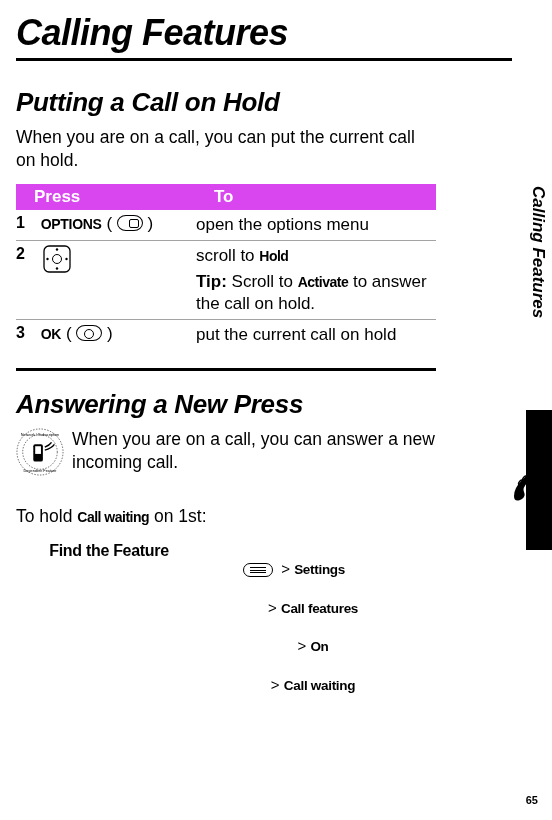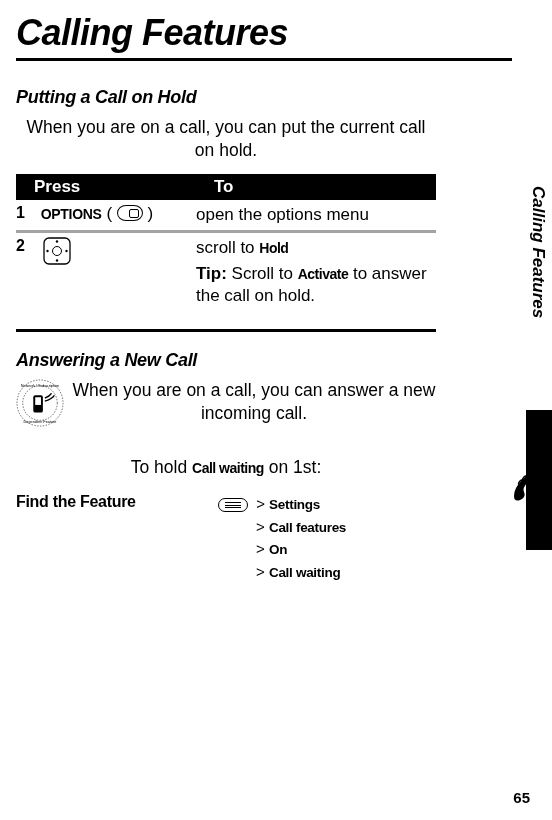--- a/index.html
+++ b/index.html
@@ -29,59 +29,58 @@
       margin-bottom: 4px;
     }
     .chapter-rule {
       border: none;
       border-top: 3px solid #000;
       margin-bottom: 26px;
     }
     .section-title {
       font-weight: 900;
       font-style: italic;
-      font-size: 18px;
+      font-size: 26px;
       letter-spacing: -0.3px;
       margin-bottom: 8px;
     }
     .body-text {
       font-size: 17.5px;
       line-height: 1.3;
       margin-bottom: 12px;
       font-weight: 400;
-      text-align: center;
     }
     .content-left {
       width: 420px;
     }
     
     .press-table {
       width: 420px;
       border-collapse: collapse;
       margin-top: 6px;
       margin-bottom: 18px;
     }
     .press-table thead tr {
-      background: #000000;
+      background: #d946ef;
       color: #fff;
     }
     .press-table th {
       text-align: left;
       font-weight: 700;
       font-size: 17px;
       padding: 3px 4px 3px 18px;
     }
     .press-table th:first-child {
       width: 180px;
     }
     .press-table td {
       font-size: 17px;
       padding: 4px 4px 4px 0;
       vertical-align: top;
-      border-bottom: 3px solid #a3a3a3;
+      border-bottom: 1px solid #a3a3a3;
     }
     .press-table tbody tr:last-child td {
       border-bottom: none;
     }
     .table-bottom-rule {
       width: 420px;
       border-top: 3px solid #000;
       margin-bottom: 18px;
     }
     .step-num {
@@ -158,22 +157,23 @@
     }
     .network-icon {
       width: 48px;
       height: 48px;
       flex-shrink: 0;
     }
     
     .find-feature {
       display: flex;
       align-items: flex-start;
-      gap: 16px;
+      gap: 28px;
       margin-top: 14px;
+      text-align: center;
     }
     .find-feature-label {
       font-weight: 900;
       font-size: 16px;
       width: 186px;
       letter-spacing: -0.3px;
     }
     .menu-key-icon {
       display: inline-block;
       width: 30px;
@@ -199,20 +199,21 @@
       position: absolute;
       left: 6px;
       top: 8px;
       width: 16px;
       height: 0;
       border-top: 1.5px solid #000;
     }
     .menu-path-line {
       font-size: 15px;
       line-height: 1.5;
+      margin-top: 16px;
     }
     .menu-path-item {
       font-weight: 900;
       font-size: 13.5px;
       letter-spacing: -0.3px;
     }
     
     .side-tab {
       position: absolute;
       right: 0;
@@ -244,23 +245,23 @@
       position: absolute;
       right: 4px;
       top: 452px;
       width: 56px;
       height: 52px;
       z-index: 2;
     }
     .page-number {
       position: absolute;
       bottom: 14px;
-      right: 22px;
-      font-weight: 900;
-      font-size: 15px;
+      right: 14px;
+      font-weight: 900;
+      font-size: 11px;
     }
   </style>
 </head>
 <body>
 
 <div class="page">
   <h1 class="chapter-title">Calling Features</h1>
   <hr class="chapter-rule">
 
   <div class="content-left">
@@ -297,26 +298,36 @@
             <circle cx="4.5" cy="14" r="1.2" fill="#000"></circle>
             <circle cx="23.5" cy="14" r="1.2" fill="#000"></circle>
           </svg>
         </td>
         <td class="row-cell-desc">
           <span>scroll to </span><span class="cond-bold">Hold</span>
           <div style="height:4px"></div>
           <span class="tip-label">Tip:</span><span> Scroll to </span><span class="cond-bold">Activate</span><span> to answer the call on hold.</span>
         </td>
       </tr>
+      <tr>
+        <td>
+          <span class="step-num">3</span>
+          <span class="key-label">OK</span>
+          <span> ( </span>
+          <span class="softkey-icon left"></span>
+          <span> )</span>
+        </td>
+        <td class="row-cell-desc">put the current call on hold</td>
+      </tr>
     </tbody>
   </table>
   <div class="table-bottom-rule"></div>
 
   <div class="content-left">
-    <h2 class="section-title">Answering a New Call</h2>
+    <h2 class="section-title">Answering a New Press</h2>
     <div class="icon-paragraph">
       <svg class="network-icon" viewBox="0 0 50 50">
         <circle cx="25" cy="25" r="24" fill="none" stroke="#000" stroke-width="0.6" stroke-dasharray="1.5 1.5"></circle>
         <circle cx="25" cy="25" r="18" fill="none" stroke="#000" stroke-width="0.6" stroke-dasharray="1.5 1.5"></circle>
         <text x="25" y="8" font-size="4" text-anchor="middle" fill="#000">Network / Subscription</text>
         <text x="25" y="46" font-size="4" text-anchor="middle" fill="#000">Dependent Feature</text>
         <rect x="18" y="17" width="10" height="18" rx="2" fill="#000"></rect>
         <rect x="20" y="19" width="6" height="8" fill="#fff"></rect>
         <path d="M 30 20 Q 35 18 37 15" fill="none" stroke="#000" stroke-width="1.5"></path>
         <path d="M 30 23 Q 37 21 40 17" fill="none" stroke="#000" stroke-width="1.5"></path>

